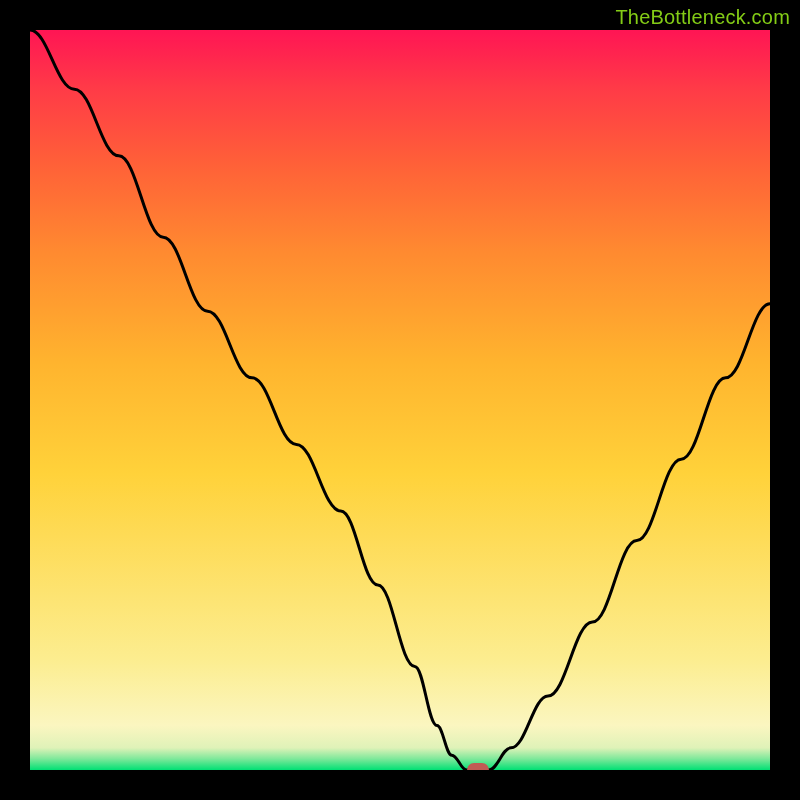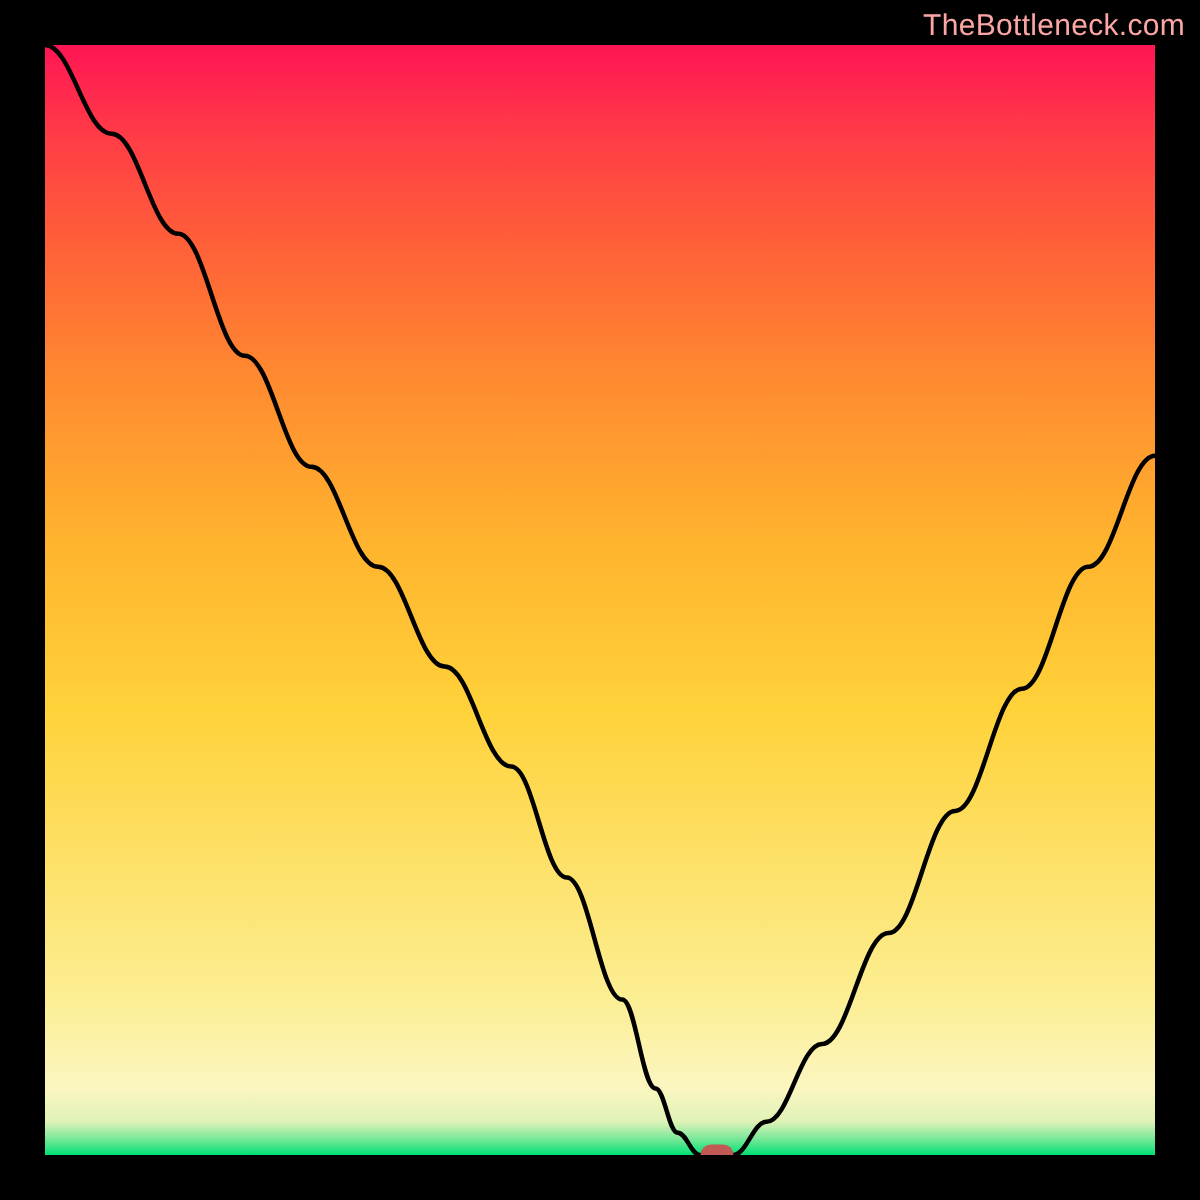--- a/index.html
+++ b/index.html
@@ -11,21 +11,21 @@
   .chart-container {
     width: 800px;
     height: 800px;
     position: relative;
     background: #000000;
   }
   .watermark {
     position: absolute;
     top: 6px;
     right: 10px;
-    color: #fca5a5;
+    color: #84cc16;
     font-size: 20px;
     font-weight: 500;
     z-index: 10;
     letter-spacing: 0.2px;
   }
   .plot-area {
     position: absolute;
     left: 30px;
     top: 30px;
     width: 740px;

